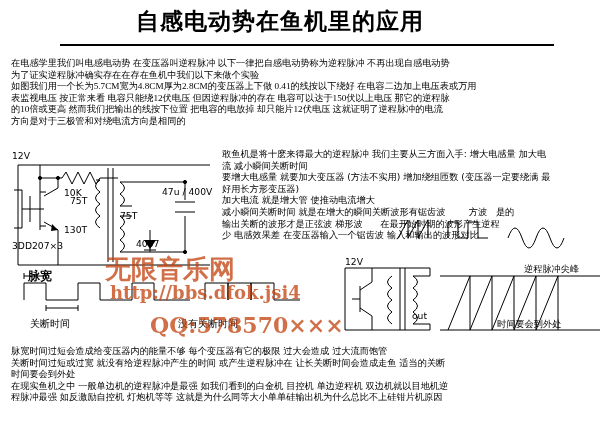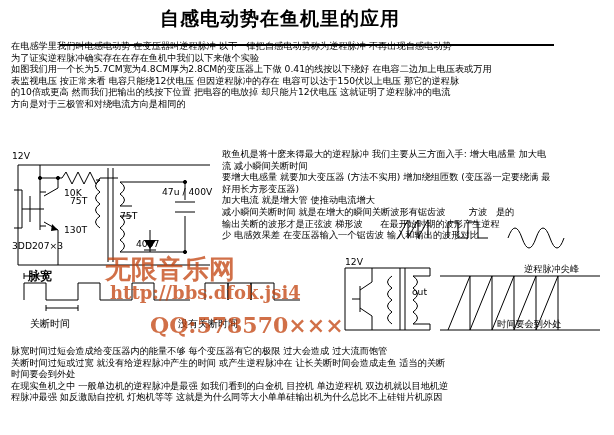--- a/index.html
+++ b/index.html
@@ -4,29 +4,29 @@
 <style>
   html,body{margin:0;padding:0;}
   body{
     width:614px;height:435px;background:#ffffff;
     font-family:"DejaVu Sans","Liberation Sans",sans-serif;
     color:#000;overflow:hidden;position:relative;
   }
   #page{position:relative;width:614px;height:435px;}
   .title{
     position:absolute;left:0;top:6px;width:560px;text-align:center;
-    font-size:19px;font-weight:bold;letter-spacing:1px;
+    font-size:23px;font-weight:bold;letter-spacing:1px;
     font-family:"DejaVu Serif","Liberation Serif",serif;
   }
   .rule{position:absolute;left:60px;top:44px;width:494px;height:2px;background:#000;}
   .para{
     position:absolute;font-size:9.2px;line-height:11.6px;
     text-align:justify;white-space:pre-wrap;word-break:break-all;
   }
-  #p-top{left:11px;top:40px;width:592px;}
+  #p-top{left:11px;top:58px;width:592px;font-family:Liberation Serif, serif;}
   #p-mid{left:222px;top:148px;width:382px;}
   #p-bottom{left:11px;top:345px;width:592px;}
   .lbl{position:absolute;font-size:9.2px;line-height:11px;white-space:nowrap;}
   .lbl-big{position:absolute;font-size:12px;font-weight:bold;white-space:nowrap;}
   svg{position:absolute;left:0;top:0;}
   .wm{
     position:absolute;font-family:"DejaVu Serif","Liberation Serif",serif;
     color:#c2410c;opacity:.75;white-space:nowrap;font-weight:bold;
     pointer-events:none;
   }
@@ -170,21 +170,21 @@
   <div class="lbl" style="left:120px;top:210px;">75T</div>
   <div class="lbl" style="left:64px;top:224px;">130T</div>
   <div class="lbl" style="left:12px;top:240px;">3DD207×3</div>
   <div class="lbl" style="left:136px;top:238px;">4007</div>
 
   <div class="lbl-big" style="left:28px;top:268px;">脉宽</div>
   <div class="lbl" style="left:30px;top:318px;font-size:10px;">关断时间</div>
   <div class="lbl" style="left:178px;top:318px;font-size:10px;">没有关断时间</div>
 
   <div class="lbl" style="left:345px;top:256px;">12V</div>
-  <div class="lbl" style="left:412px;top:286px;">out</div>
+  <div class="lbl" style="left:412px;top:310px;">out</div>
   <div class="lbl" style="left:524px;top:263px;">逆程脉冲尖峰</div>
   <div class="lbl" style="left:497px;top:318px;">时间要会到外处</div>
 
   <div class="wm" id="wm1">无限音乐网</div>
   <div class="wm" id="wm2">http://bbs.dfok.jsi4</div>
   <div class="wm" id="wm3">QQ:578570×××</div>
 
 </div>
 
 </body></html>

